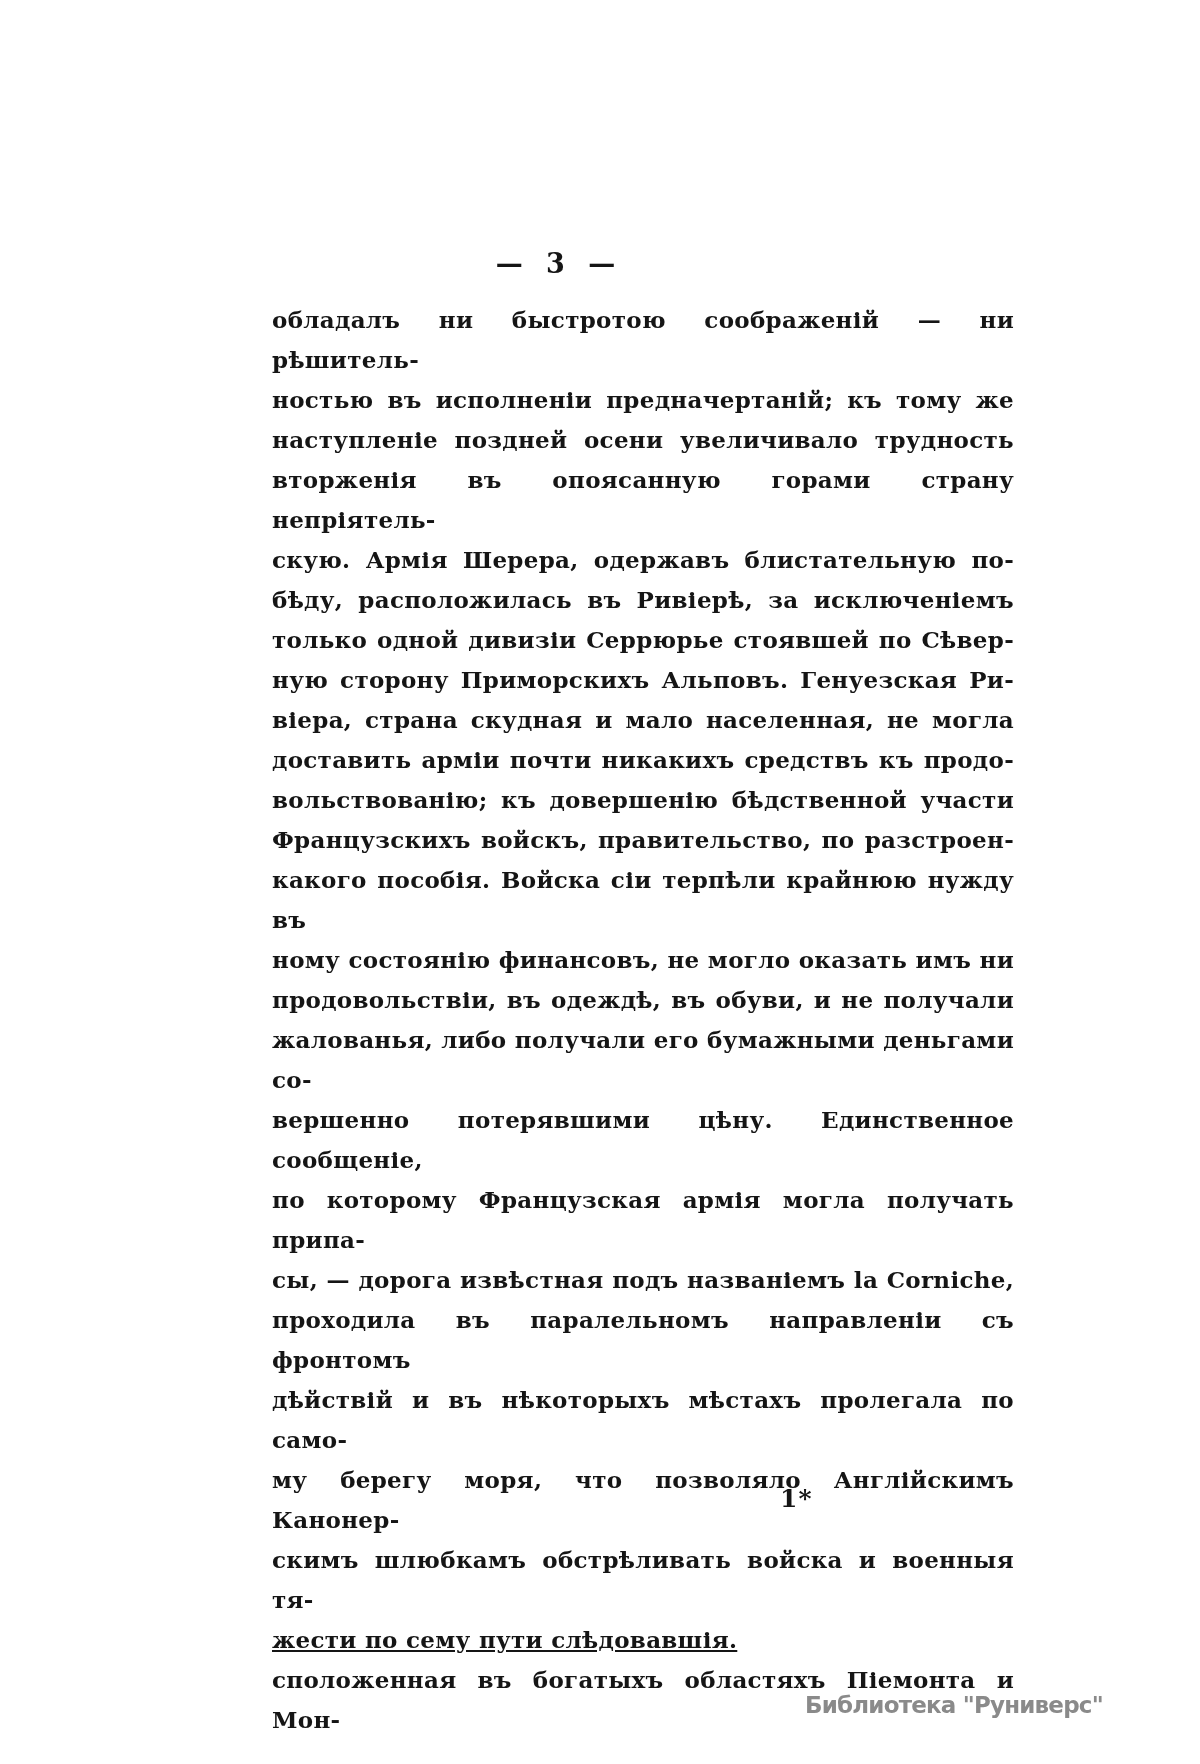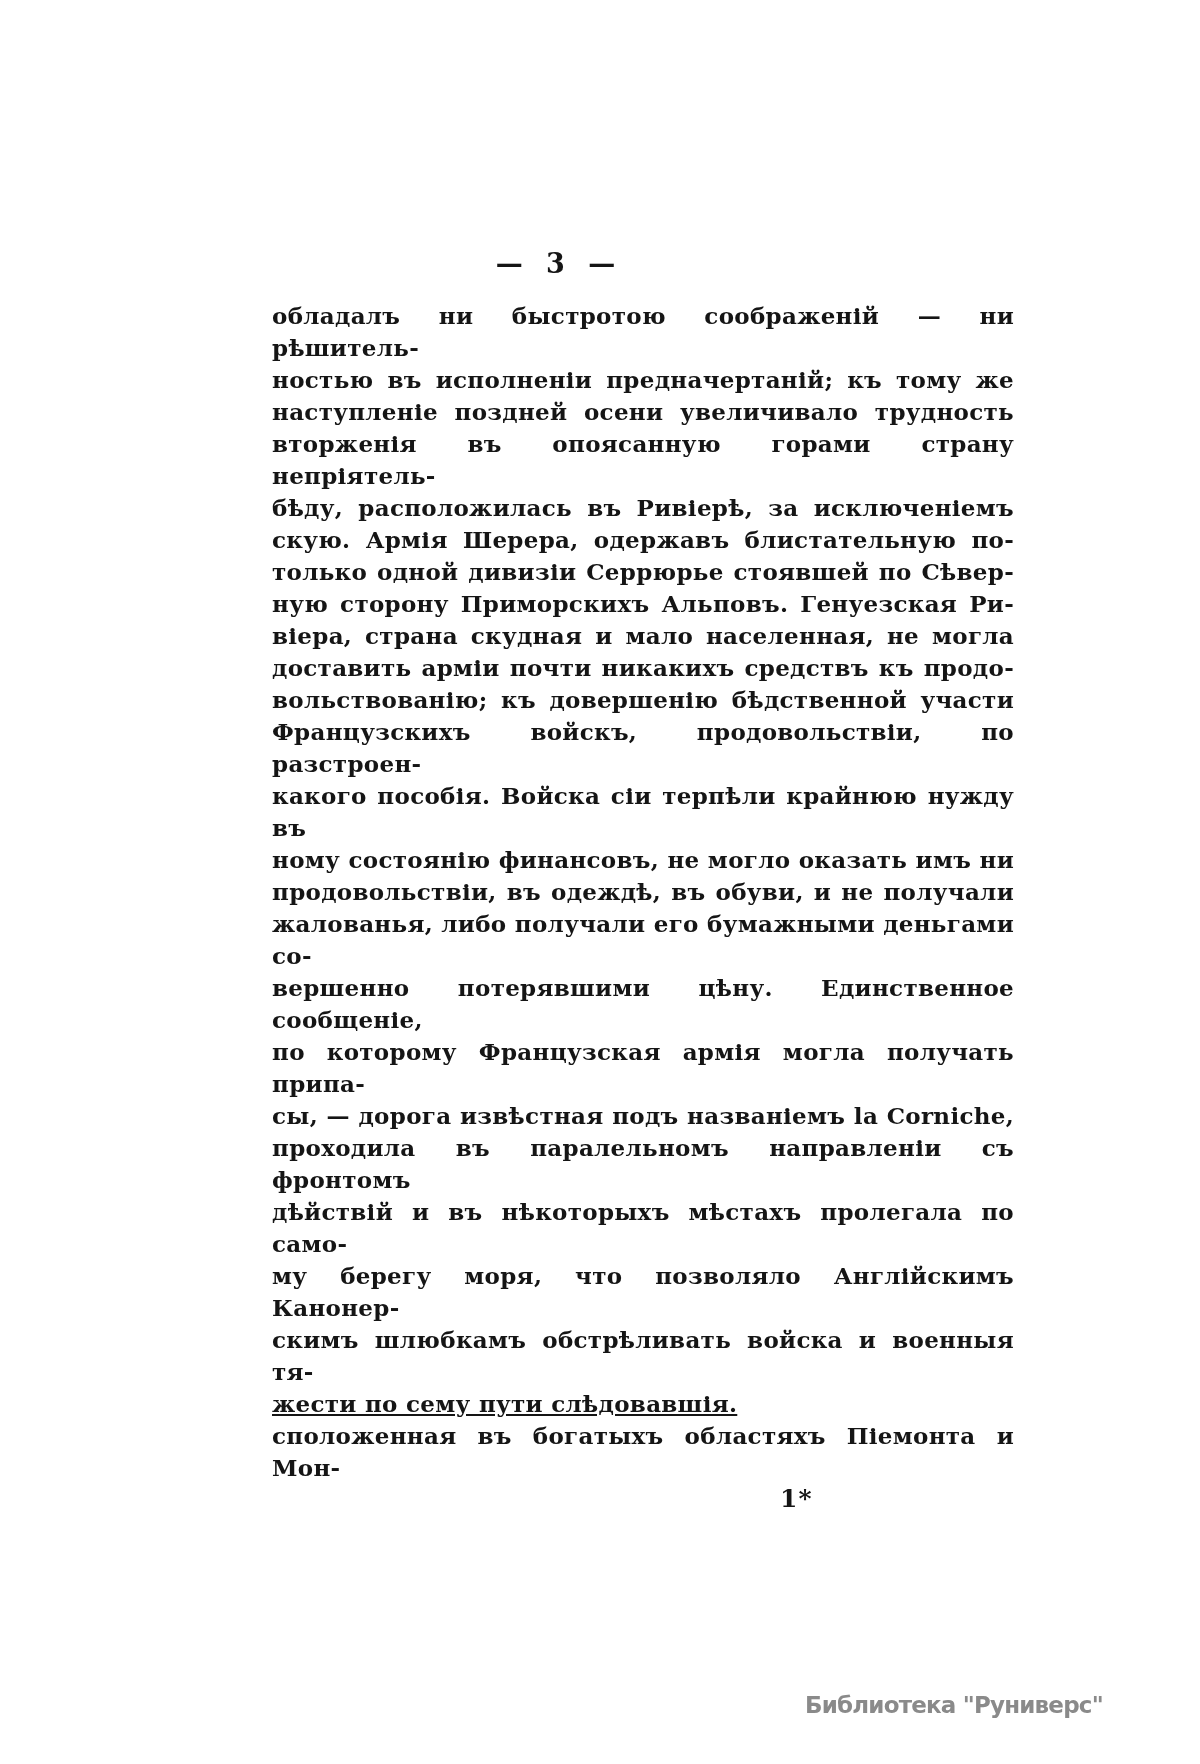--- a/index.html
+++ b/index.html
@@ -25,21 +25,21 @@
     letter-spacing: 1px;
   }
   .text-block {
     position: absolute;
     left: 272px;
     top: 300px;
     width: 742px;
   }
   .line {
     font-size: 23px;
-    line-height: 32px;
+    line-height: 40px;
     font-weight: bold;
     text-align: justify;
     text-align-last: justify;
     white-space: normal;
     letter-spacing: 0.3px;
   }
   .line.para-end {
     text-align: left;
     text-align-last: left;
     text-decoration: underline;
@@ -70,28 +70,28 @@
 
 <div class="page" style="color: rgb(21, 21, 21); background: rgb(255, 255, 255);">
 
   <div class="page-header">— 3 —</div>
 
   <div class="text-block">
       <div class="line">обладалъ ни быстротою соображеній — ни рѣшитель-</div>
       <div class="line">ностью въ исполненіи предначертаній; къ тому же</div>
       <div class="line">наступленіе поздней осени увеличивало трудность</div>
       <div class="line">вторженія въ опоясанную горами страну непріятель-</div>
+      <div class="line">скую. Армія Шерера, одержавъ блистательную по-</div>
       <div class="line">бѣду, расположилась въ Ривіерѣ, за исключеніемъ</div>
-      <div class="line">скую. Армія Шерера, одержавъ блистательную по-</div>
       <div class="line">только одной дивизіи Серрюрье стоявшей по Сѣвер-</div>
       <div class="line">ную сторону Приморскихъ Альповъ. Генуезская Ри-</div>
       <div class="line">віера, страна скудная и мало населенная, не могла</div>
       <div class="line">доставить арміи почти никакихъ средствъ къ продо-</div>
       <div class="line">вольствованію; къ довершенію бѣдственной участи</div>
-      <div class="line">Французскихъ войскъ, продовольствіи, по разстроен-</div>
+      <div class="line">Французскихъ войскъ, правительство, по разстроен-</div>
       <div class="line">какого пособія. Войска сіи терпѣли крайнюю нужду въ</div>
       <div class="line">ному состоянію финансовъ, не могло оказать имъ ни</div>
       <div class="line">продовольствіи, въ одеждѣ, въ обуви, и не получали</div>
       <div class="line">жалованья, либо получали его бумажными деньгами со-</div>
       <div class="line">вершенно потерявшими цѣну. Единственное сообщеніе,</div>
       <div class="line">по которому Французская армія могла получать припа-</div>
       <div class="line">сы, — дорога извѣстная подъ названіемъ la Corniche,</div>
       <div class="line">проходила въ паралельномъ направленіи съ фронтомъ</div>
       <div class="line">дѣйствій и въ нѣкоторыхъ мѣстахъ пролегала по само-</div>
       <div class="line">му берегу моря, что позволяло Англійскимъ Канонер-</div>

